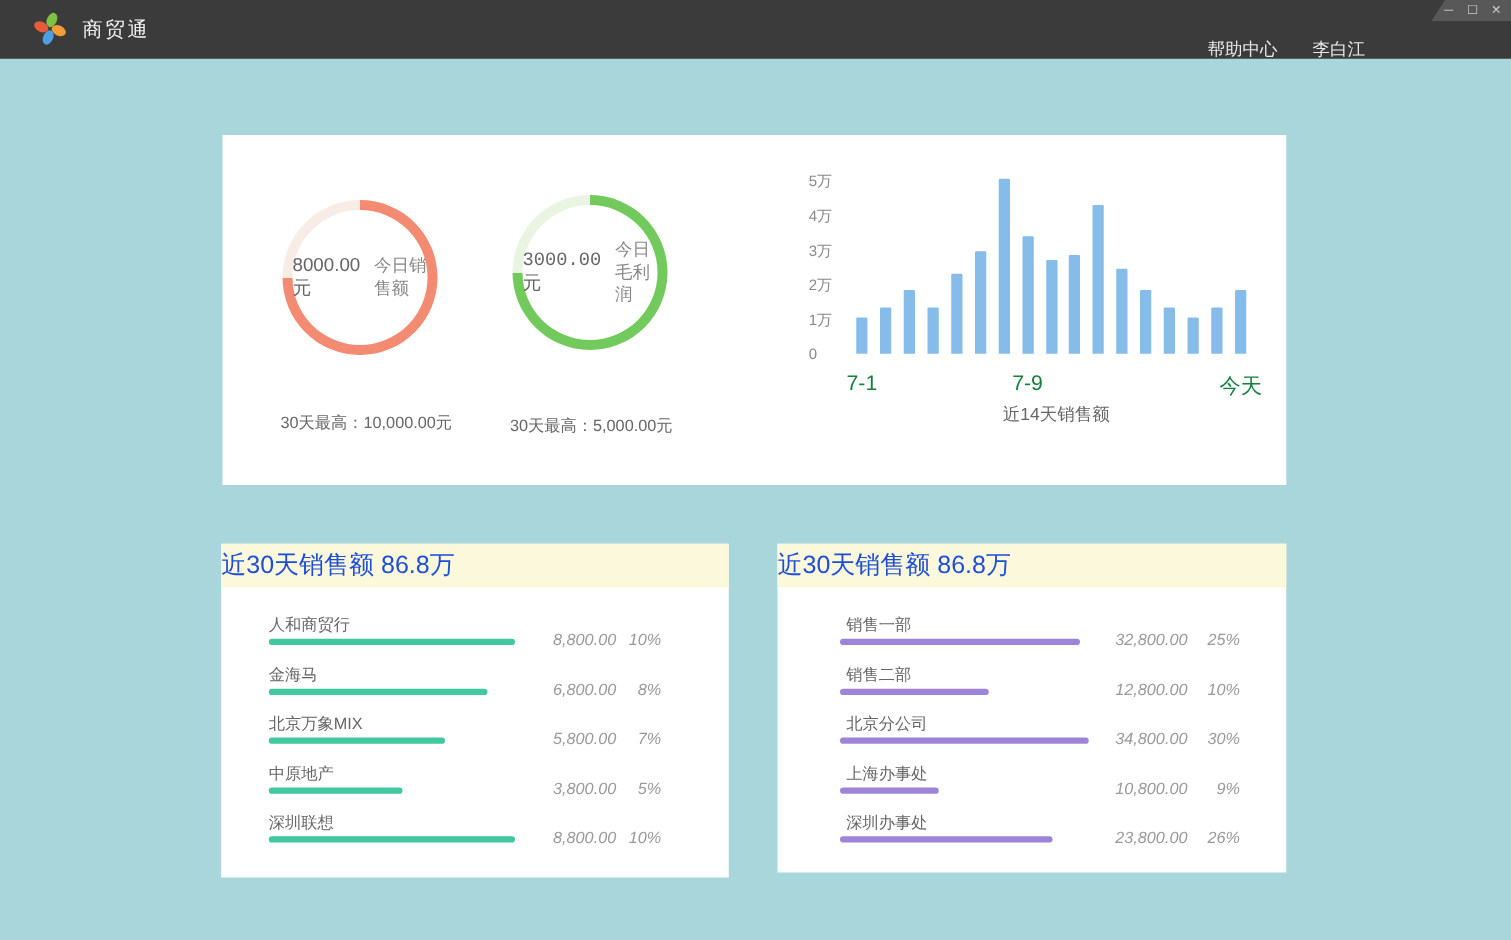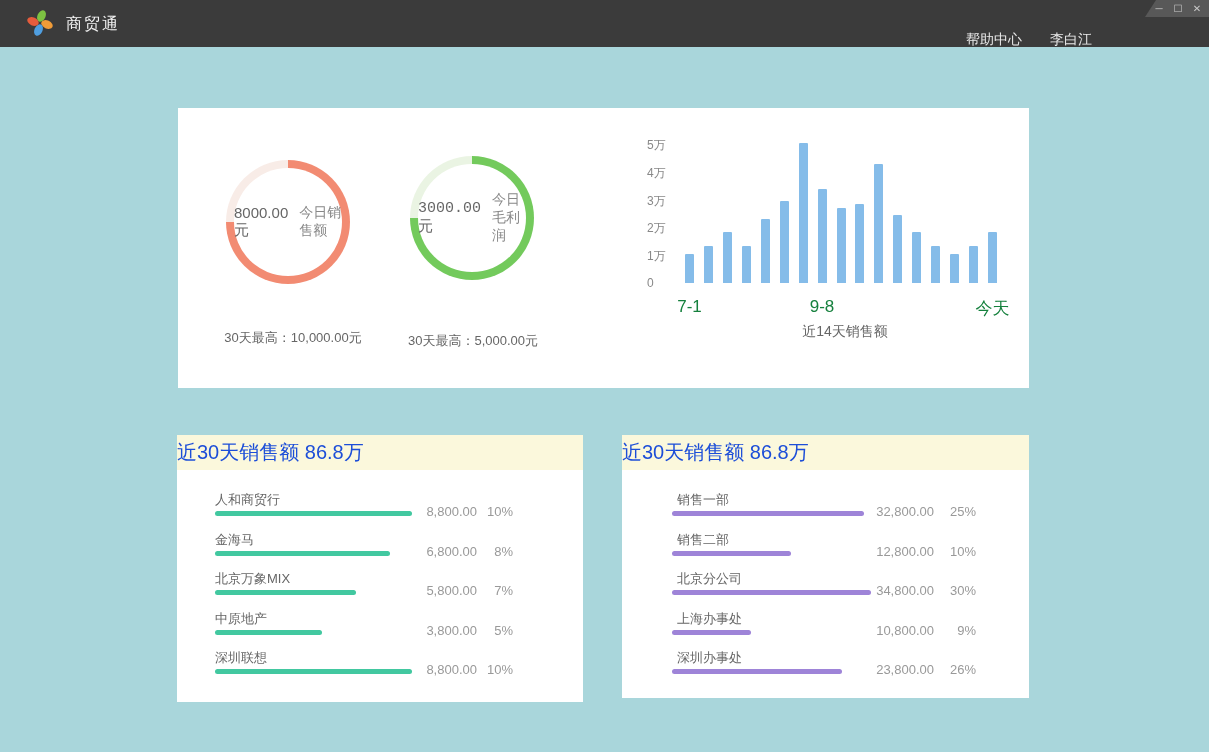--- a/index.html
+++ b/index.html
@@ -58,22 +58,22 @@
   
   .rank-header { height:35px; line-height:35px; text-align:left;
     background:#fbf8dc; font-size:20px; color:#1d4ed8; }
   .rank-body { padding-top:21px; }
   .card-rank.left  .rank-body { padding-left:38px; padding-right:54px; }
   .card-rank.right .rank-body { padding-left:50px; padding-right:37px; }
   .rank-row { position:relative; height:39.5px; }
   .rank-label { position:absolute; left:0; top:0; font-size:13px; color:#666; }
   .card-rank.right .rank-label { left:5px; }
   .rank-bar { position:absolute; left:0; top:20px; height:5px; border-radius:3px; }
-  .rank-value-line { position:absolute; right:16px; top:13px; font-size:13px;
-    color:#999; white-space:nowrap; }
+  .rank-value-line { position:absolute; right:0; top:13px; font-size:13px;
+    color:#999; white-space:nowrap;font-style:italic; }
   .rank-pct { display:inline-block; text-align:right; }
   .card-rank.left  .rank-pct { width:36px; }
   .card-rank.right .rank-pct { width:42px; }
 </style>
 </head>
 <body>
 
 <div class="titlebar">
   <svg class="logo" viewBox="0 0 28 28">
     <ellipse cx="15.5" cy="7" rx="4" ry="6" fill="#7dc242" transform="rotate(25 15.5 7)"></ellipse>
@@ -133,21 +133,21 @@
       <div class="bar" style="height: 119.5px; background: rgb(133, 188, 233);"></div>
       <div class="bar" style="height: 68.1px; background: rgb(133, 188, 233);"></div>
       <div class="bar" style="height: 51.4px; background: rgb(133, 188, 233);"></div>
       <div class="bar" style="height: 37.5px; background: rgb(133, 188, 233);"></div>
       <div class="bar" style="height: 29.2px; background: rgb(133, 188, 233);"></div>
       <div class="bar" style="height: 37.5px; background: rgb(133, 188, 233);"></div>
       <div class="bar" style="height: 51.4px; background: rgb(133, 188, 233);"></div>
     </div>
   <div class="x-axis" id="x-axis">
       <div class="xtick" style="left: 4.5px;">7-1</div>
-      <div class="xtick" style="left: 137.062px;">9-8</div>
+      <div class="xtick" style="left: 137.062px;">7-9</div>
       <div class="xtick" style="left: 307.5px;">今天</div>
     </div>
   <div class="chart-caption">近14天销售额</div>
 </div>
 
 <div class="card card-rank left">
   <div class="rank-header">近30天销售额 86.8万</div>
   <div class="rank-body">
   <div class="rank-row">
     <span class="rank-label">人和商贸行</span>

